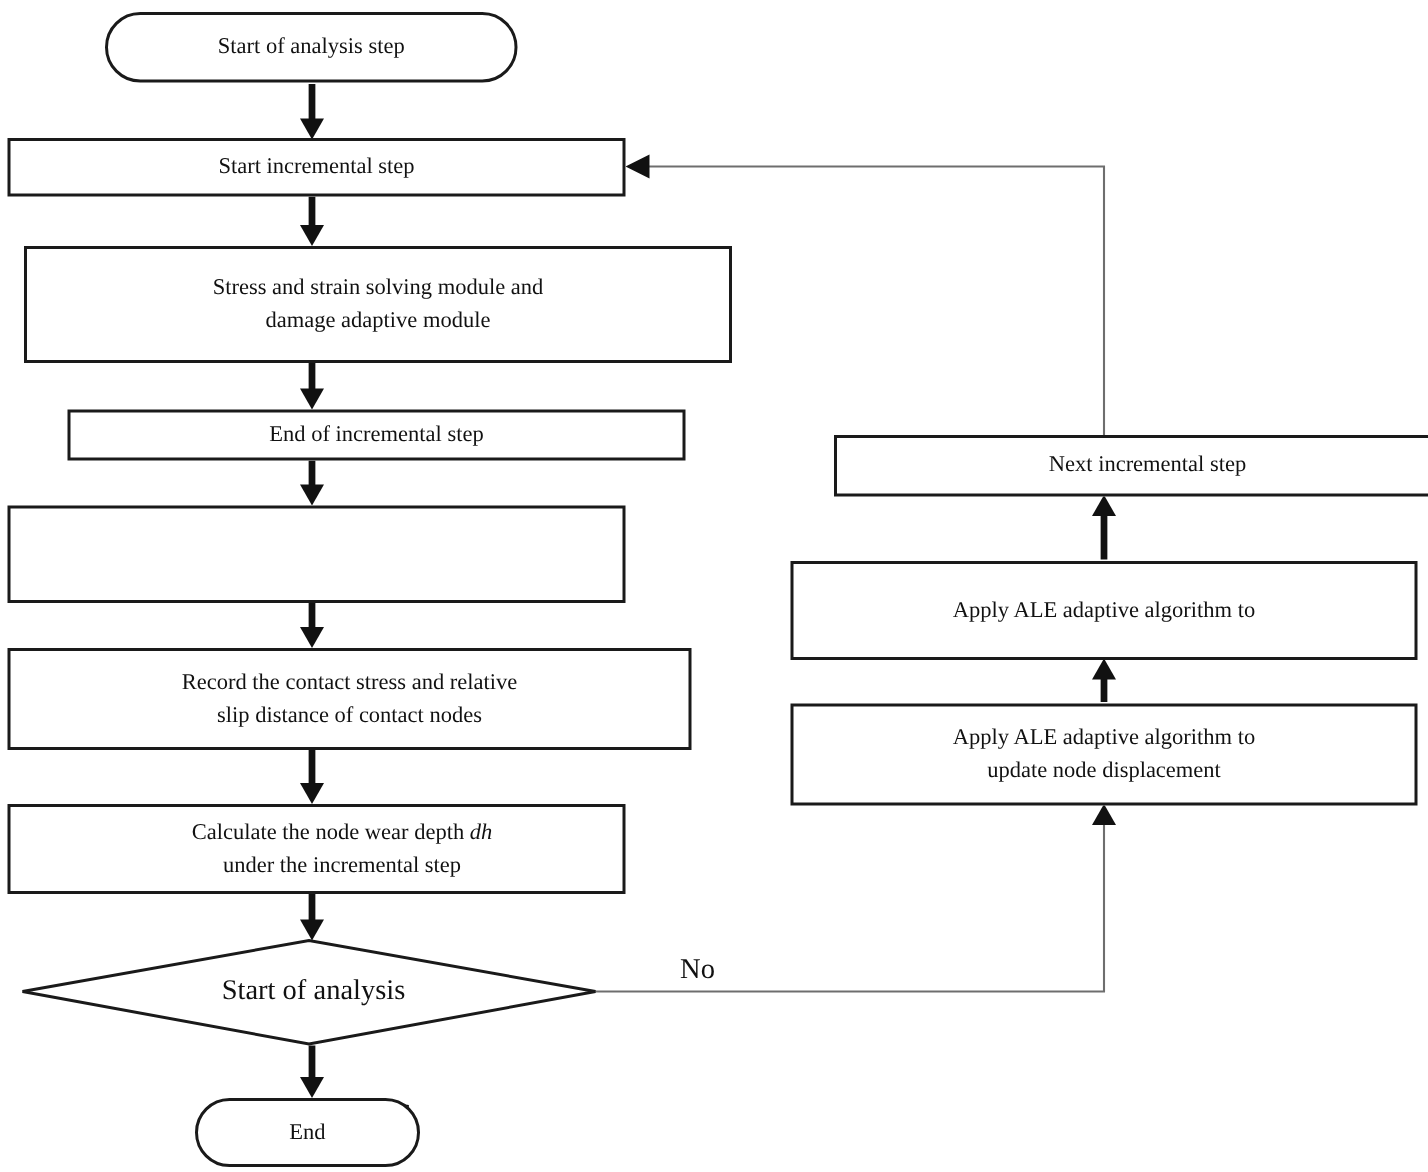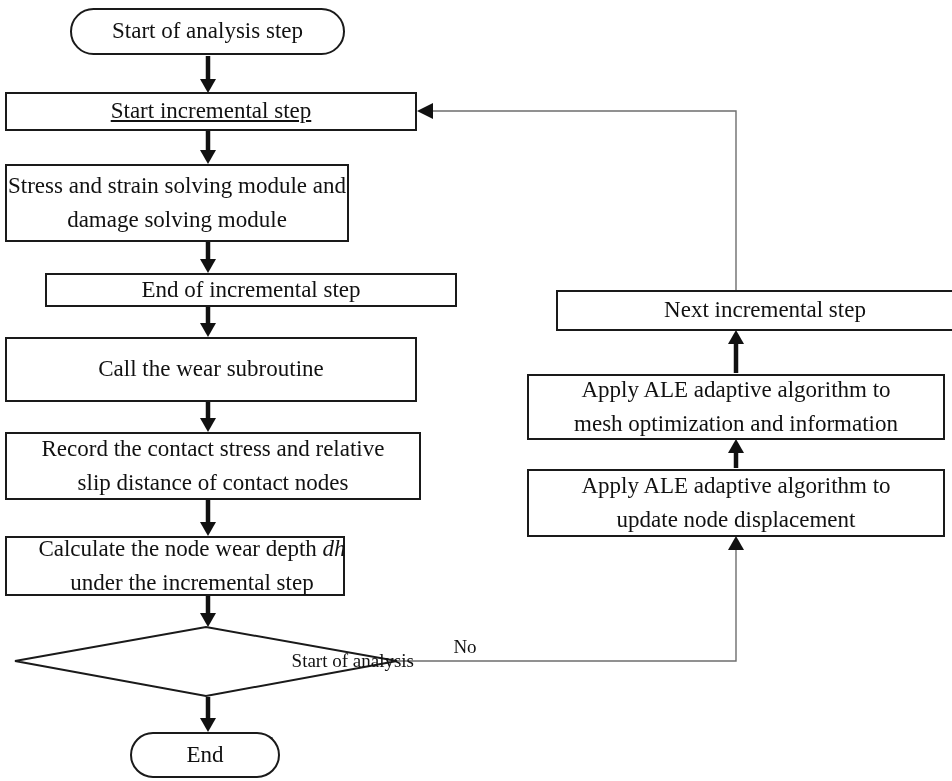--- a/index.html
+++ b/index.html
@@ -26,21 +26,21 @@
   .node {
     position: absolute;
     box-sizing: border-box;
     background: #ffffff;
     border: 2px solid #1a1a1a;
     display: flex;
     flex-direction: column;
     align-items: center;
     justify-content: center;
     text-align: center;
-    font-size: 23px;
+    font-size: 15px;
     line-height: 1.5;
     z-index: 2;
   }
   .node .ln { display: block; white-space: nowrap; }
   .oval { border-radius: 26px; }
   .plain-label {
     position: absolute;
     z-index: 2;
     font-size: 19px;
     background: transparent;
@@ -111,48 +111,47 @@
       <polygon points="728,344 744,344 736,330" stroke="none"></polygon>
     </g>
 
     <polygon points="15,661 206,627 397,661 206,696" fill="#ffffff" stroke="#1a1a1a" stroke-width="2"></polygon>
   </svg>
 
   <div class="node oval" style="left:70px; top:8px; width:275px; height:47px;">
     <span class="ln">Start of analysis step</span>
   </div>
 
-  <div class="node" style="left:5px; top:92px; width:412px; height:39px;text-decoration:underline;">
+  <div class="node" style="left:5px; top:92px; width:412px; height:39px;">
     <span class="ln">Start incremental step</span>
   </div>
 
-  <div class="node" style="left:5px; top:164px; width:344px; height:78px;">
+  <div class="node" style="left:16px; top:164px; width:472px; height:78px;">
     <span class="ln">Stress and strain solving module and</span>
-    <span class="ln">damage solving module</span>
+    <span class="ln">damage adaptive module</span>
   </div>
 
   <div class="node" style="left:5px; top:273px; width:412px; height:34px;margin-left:40px;">
     <span class="ln">End of incremental step</span>
   </div>
 
   <div class="node" style="left:5px; top:337px; width:412px; height:65px;">
-    <span class="ln">Call the wear subroutine</span>
   </div>
 
-  <div class="node" style="left:5px; top:432px; width:416px; height:68px;">
+  <div class="node" style="left:5px; top:432px; width:456px; height:68px;">
     <span class="ln">Record the contact stress and relative</span>
     <span class="ln">slip distance of contact nodes</span>
   </div>
 
-  <div class="node" style="left:5px; top:536px; width:340px; height:60px;padding-left:34px;">
+  <div class="node" style="left:5px; top:536px; width:412px; height:60px;padding-left:34px;">
     <span class="ln"><span>Calculate the node wear depth </span><span class="it">dh</span></span>
     <span class="ln">under the incremental step</span>
   </div>
 
-  <div class="diamond-label" style="left:32px; top:630px; width:382px; height:62px;justify-content:flex-end;">
+  <div class="diamond-label" style="left:18px; top:630px; width:382px; height:62px;">
     <span>Start of analysis</span>
   </div>
 
   <div class="plain-label" style="left:440px; top:634px; width:50px; height:26px;">
     <span>No</span>
   </div>
 
   <div class="plain-label" style="left:232px; top:704px; width:56px; height:26px;margin-top:23px;">
     <span>Yes</span>
   </div>
@@ -160,21 +159,20 @@
   <div class="node oval" style="left:130px; top:732px; width:150px; height:46px;">
     <span class="ln">End</span>
   </div>
 
   <div class="node" style="left:556px; top:290px; width:418px; height:41px;">
     <span class="ln">Next incremental step</span>
   </div>
 
   <div class="node" style="left:527px; top:374px; width:418px; height:66px;">
     <span class="ln">Apply ALE adaptive algorithm to</span>
-    <span class="ln">mesh optimization and information</span>
   </div>
 
   <div class="node" style="left:527px; top:469px; width:418px; height:68px;">
     <span class="ln">Apply ALE adaptive algorithm to</span>
     <span class="ln">update node displacement</span>
   </div>
 
 </div>
 
 </body></html>

